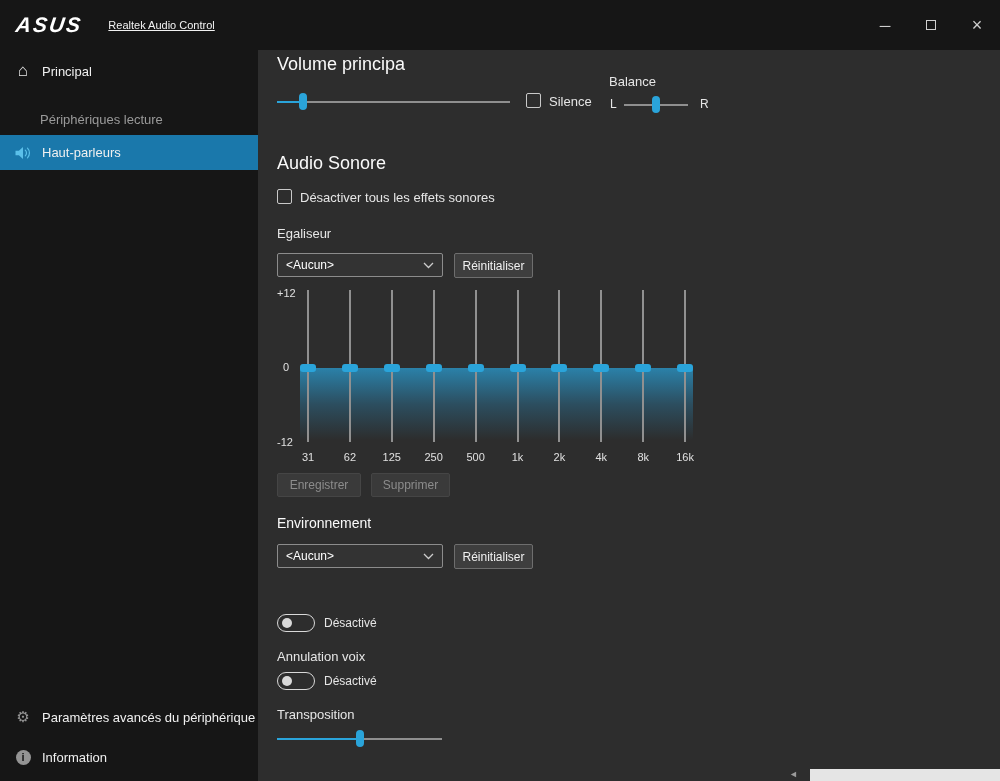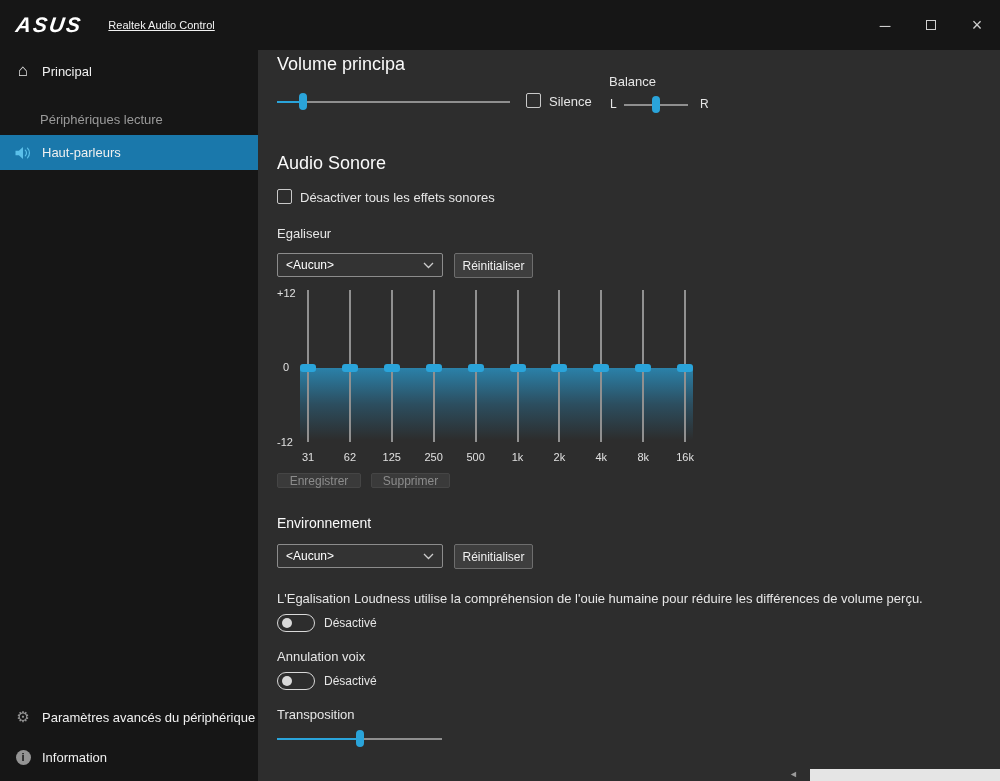--- a/index.html
+++ b/index.html
@@ -36,21 +36,21 @@
   
   .h-slider { position:absolute; height:17px; }
   .h-track { position:absolute; left:0; right:0; top:8px; height:2px; background:#8f8f8f; }
   .h-fill { position:absolute; left:0; top:8px; height:2px; background:var(--accent); width:0; }
   .h-handle { position:absolute; top:0; width:8px; height:17px; border-radius:4px; background:var(--accent); left:0; }
 
   .checkbox { position:absolute; width:15px; height:15px; border:1px solid #c9c9c9; border-radius:2px; background:transparent; }
 
   .dropdown { position:absolute; width:166px; height:24px; background:#333333; border:1px solid #8c8c8c; border-radius:2px; display:flex; align-items:center; justify-content:space-between; padding:0 8px; font-size:12px; color:#ffffff; }
   .btn { position:absolute; height:25px; background:#3e3e3e; border:1px solid #6e6e6e; border-radius:2px; color:#f0f0f0; font-size:12px; font-family:"Liberation Sans",sans-serif; display:flex; align-items:center; justify-content:center; }
-  .btn.btn-dim { background:#3a3a3a; border:1px solid #454545; color:#8c8c8c; height:15px; }
+  .btn.btn-dim { background:#3a3a3a; border:1px solid #454545; color:#8c8c8c; height:24px; }
 
   
   .equalizer { position:absolute; width:430px; height:180px; }
   .eq-scale { position:absolute; font-size:11px; color:#e0e0e0; }
   .eq-gradient { position:absolute; left:23px; top:78px; width:393px; height:72px;
       background:linear-gradient(180deg, rgba(42,150,200,0.80) 0%, rgba(42,140,190,0.35) 50%, rgba(45,45,45,0) 100%); }
   .eq-bands { position:absolute; left:0; top:0; width:430px; height:180px; }
   .eq-col { position:absolute; top:0; width:0; height:180px; }
   .eq-track { position:absolute; left:-1px; top:0; width:2px; height:152px; background:#909090; }
   .eq-handle { position:absolute; left:-8px; width:16px; height:8px; border-radius:3px; background:var(--accent); }
@@ -217,21 +217,20 @@
 
     <div class="heading" style="left:19px;top:465px;font-size:14px">Environnement</div>
     <div class="dropdown" style="left:19px;top:494px">
       <span>&lt;Aucun&gt;</span>
       <svg class="chev" width="11" height="7" viewBox="0 0 11 7">
           <polyline points="1,1 5.5,5.5 10,1" fill="none" stroke="#cccccc" stroke-width="1.3"></polyline>
         </svg>
     </div>
     <button class="btn" style="left:196px;top:494px;width:79px">Réinitialiser</button>
 
-    <div class="label wrapping" style="left:19px;top:541px;width:710px">L'Egalisation Loudness utilise la compréhension de l'ouie humaine pour réduire les différences de volume perçu.</div>
     <div class="toggle" style="left:19px;top:564px">
       <div class="knob"></div>
     </div>
     <div class="label small" style="left:66px;top:566px">Désactivé</div>
 
     <div class="label" style="left:19px;top:599px">Annulation voix</div>
     <div class="toggle" style="left:19px;top:622px">
       <div class="knob"></div>
     </div>
     <div class="label small" style="left:66px;top:624px">Désactivé</div>

